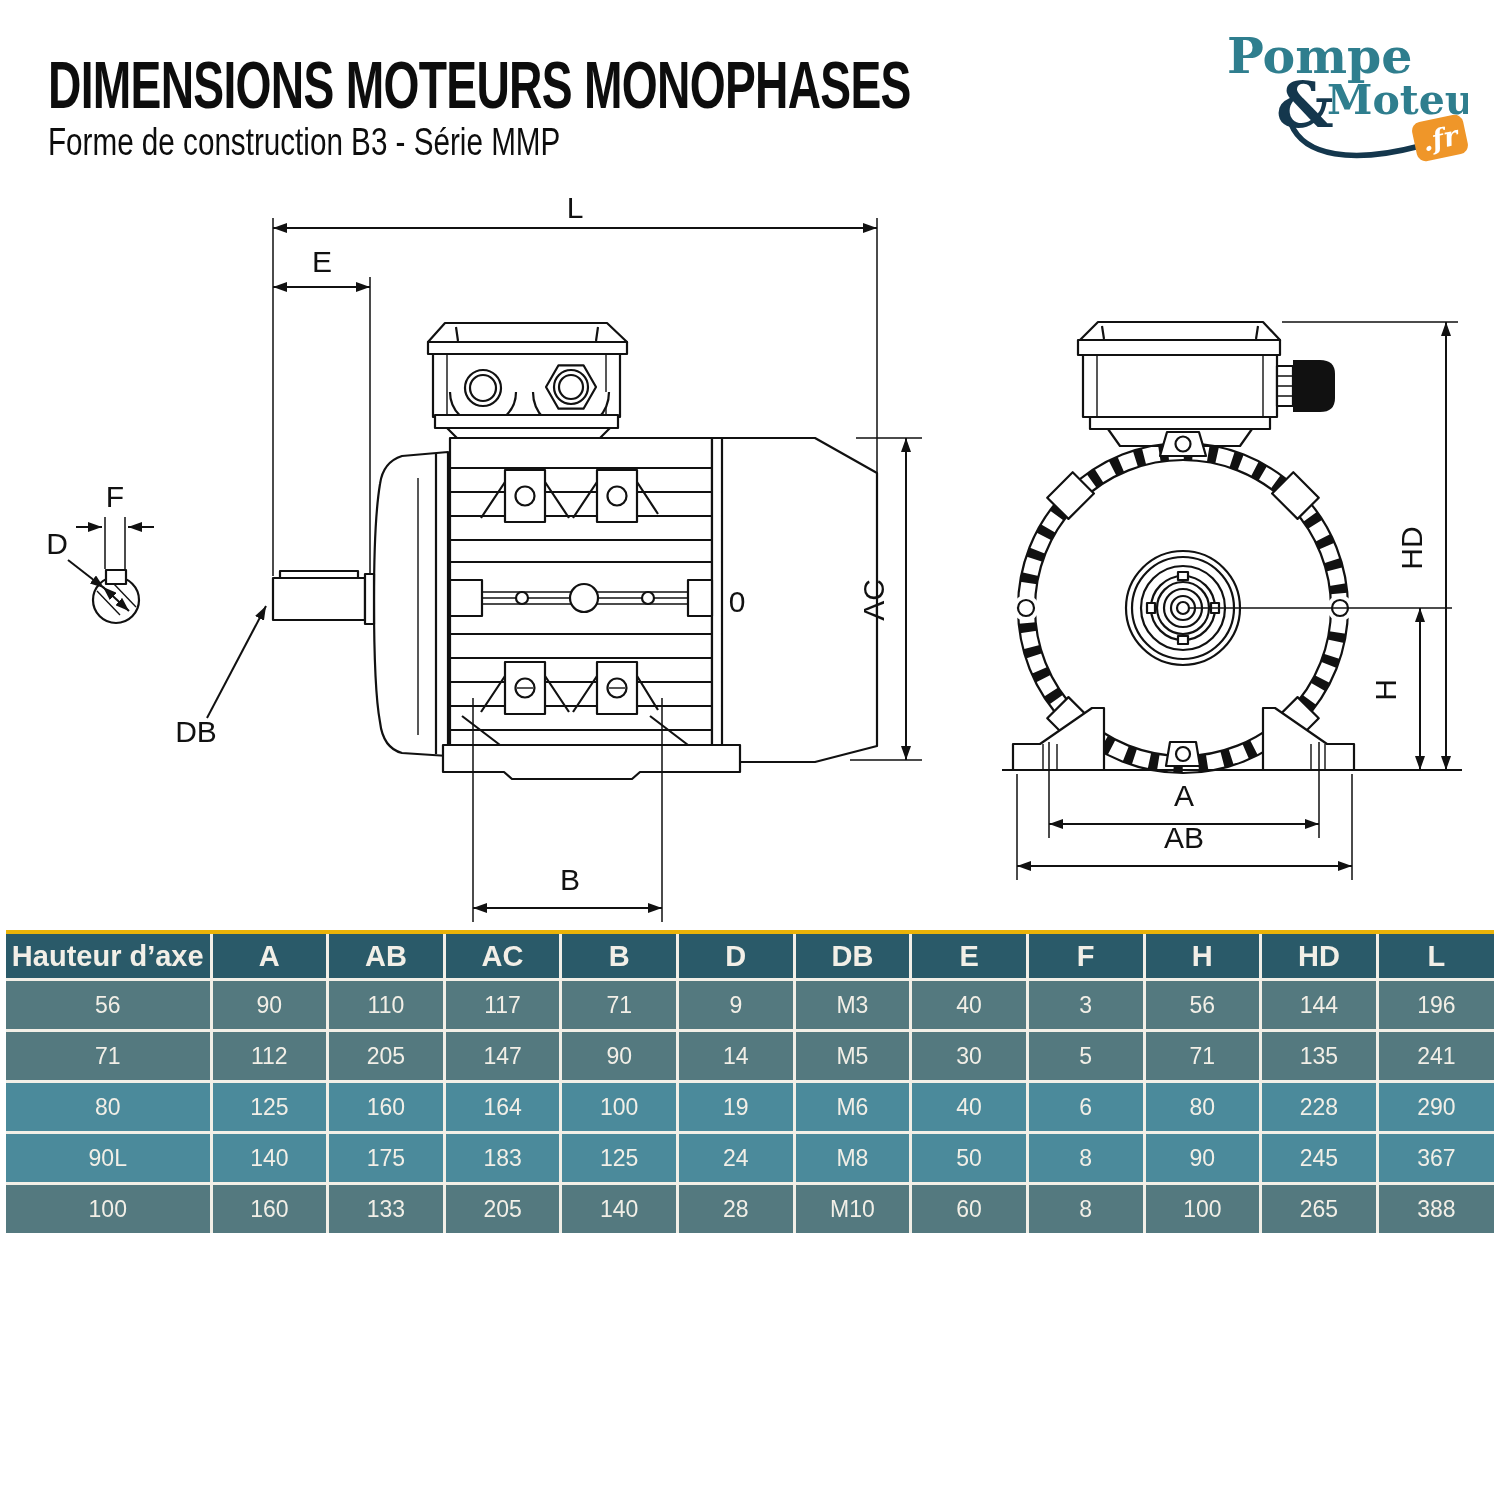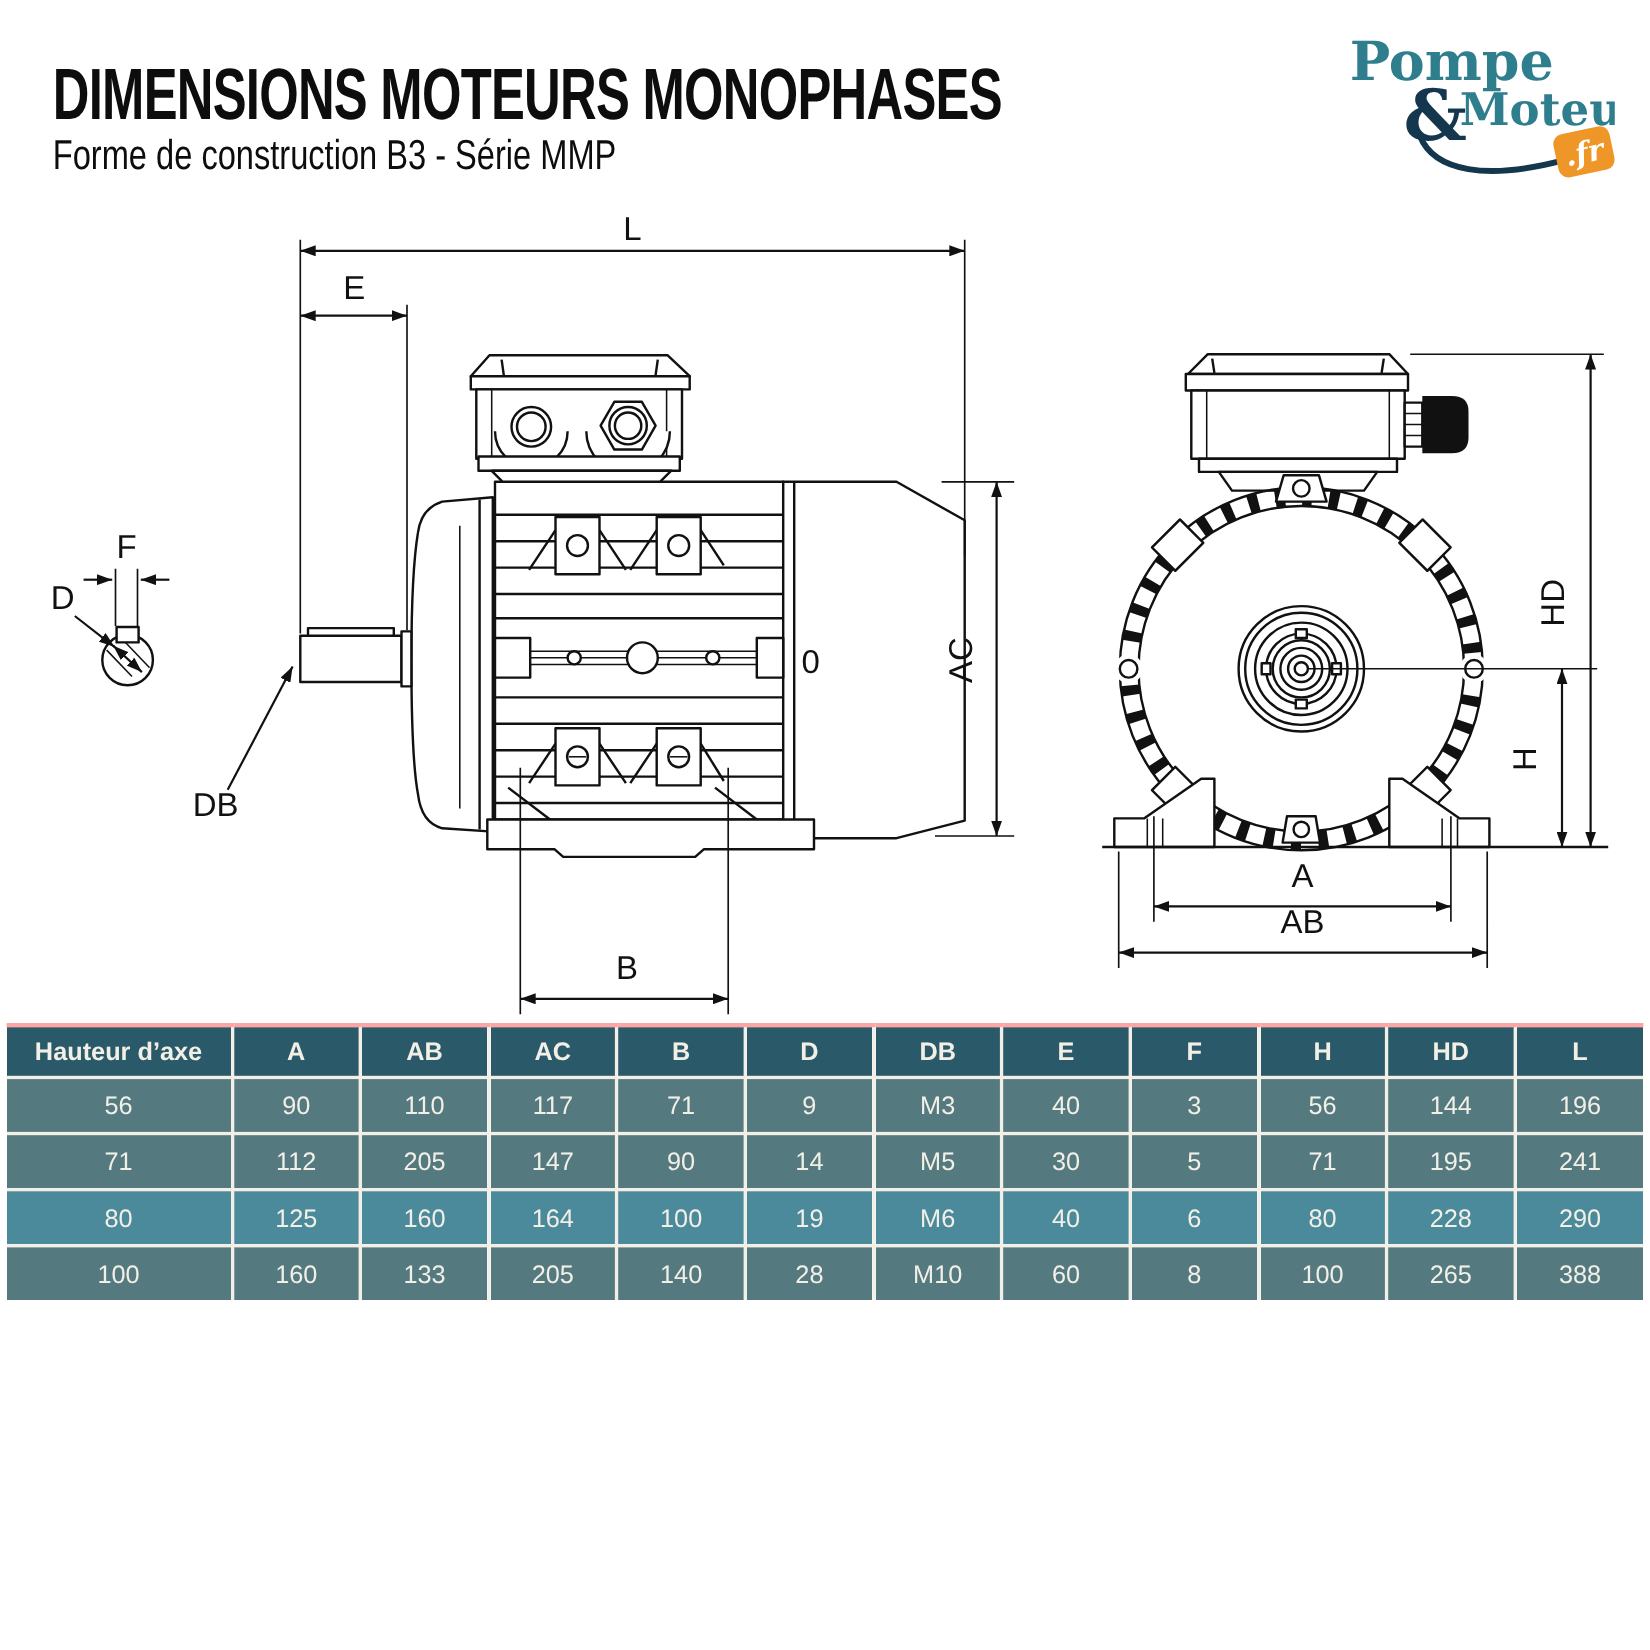--- a/index.html
+++ b/index.html
@@ -21,21 +21,21 @@
   .draw *{vector-effect:none;}
   .ln{stroke:#111;fill:none;stroke-width:2.2;stroke-linejoin:round;}
   .lnf{stroke:#111;fill:#fff;stroke-width:2.2;stroke-linejoin:round;}
   .thin{stroke:#111;fill:none;stroke-width:1.4;}
   .dim{stroke:#111;fill:none;stroke-width:2;}
   .ext{stroke:#111;fill:none;stroke-width:1.5;}
   .dimtxt{font:500 30px "Liberation Sans",sans-serif;fill:#111;}
   .dims-table{position:absolute;left:6px;top:930px;width:1488px;border-collapse:collapse;
      table-layout:fixed;text-align:center;color:var(--cream);}
   .dims-table th,.dims-table td{border:3px solid var(--cream);overflow:hidden;}
-  .dims-table thead th{background:var(--hd);height:42px;font-size:23px;font-weight:700;border-top:4px solid #fca5a5;}
+  .dims-table thead th{background:var(--hd);height:42px;font-size:29px;font-weight:700;border-top:4px solid #eab308;}
   .dims-table tbody th,.dims-table tbody td{height:46px;font-size:23px;font-weight:500;}
   .dims-table tbody tr.dark>*{background:var(--dark);}
   .dims-table tbody tr.light>*{background:var(--light);}
   .dims-table tbody tr.hl>*{background:var(--orange);}
   .dims-table tr>*:first-child{border-left:none;}
   .dims-table tr>*:last-child{border-right:none;}
   .dims-table tbody tr:last-child>*{border-bottom:none;}
 </style>
 </head>
 <body>
@@ -257,37 +257,51 @@
           <th>71</th>
           <td>112</td>
           <td>205</td>
           <td>147</td>
           <td>90</td>
           <td>14</td>
           <td>M5</td>
           <td>30</td>
           <td>5</td>
           <td>71</td>
-          <td>195</td>
+          <td>135</td>
           <td>241</td>
         </tr>
         <tr class="light">
           <th>80</th>
           <td>125</td>
           <td>160</td>
           <td>164</td>
           <td>100</td>
           <td>19</td>
           <td>M6</td>
           <td>40</td>
           <td>6</td>
           <td>80</td>
           <td>228</td>
           <td>290</td>
         </tr>
+        <tr class="light">
+          <th>90L</th>
+          <td>140</td>
+          <td>175</td>
+          <td>183</td>
+          <td>125</td>
+          <td>24</td>
+          <td>M8</td>
+          <td>50</td>
+          <td>8</td>
+          <td>90</td>
+          <td>245</td>
+          <td>367</td>
+        </tr>
         <tr class="dark">
           <th>100</th>
           <td>160</td>
           <td>133</td>
           <td>205</td>
           <td>140</td>
           <td>28</td>
           <td>M10</td>
           <td>60</td>
           <td>8</td>

